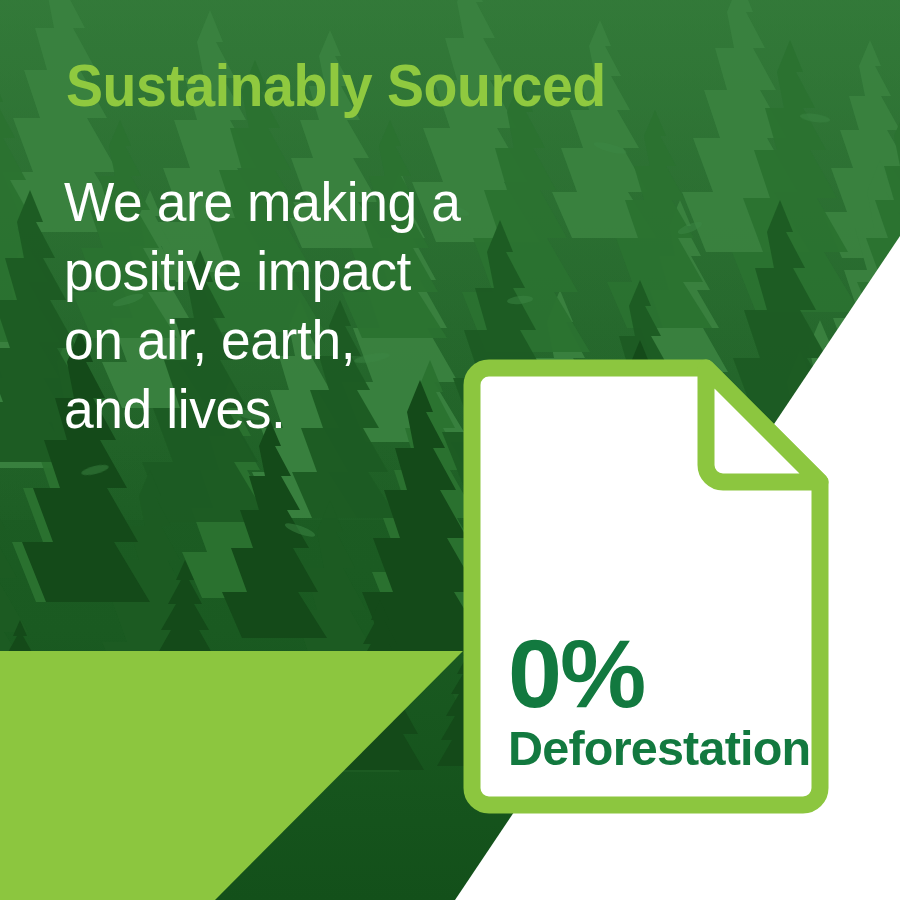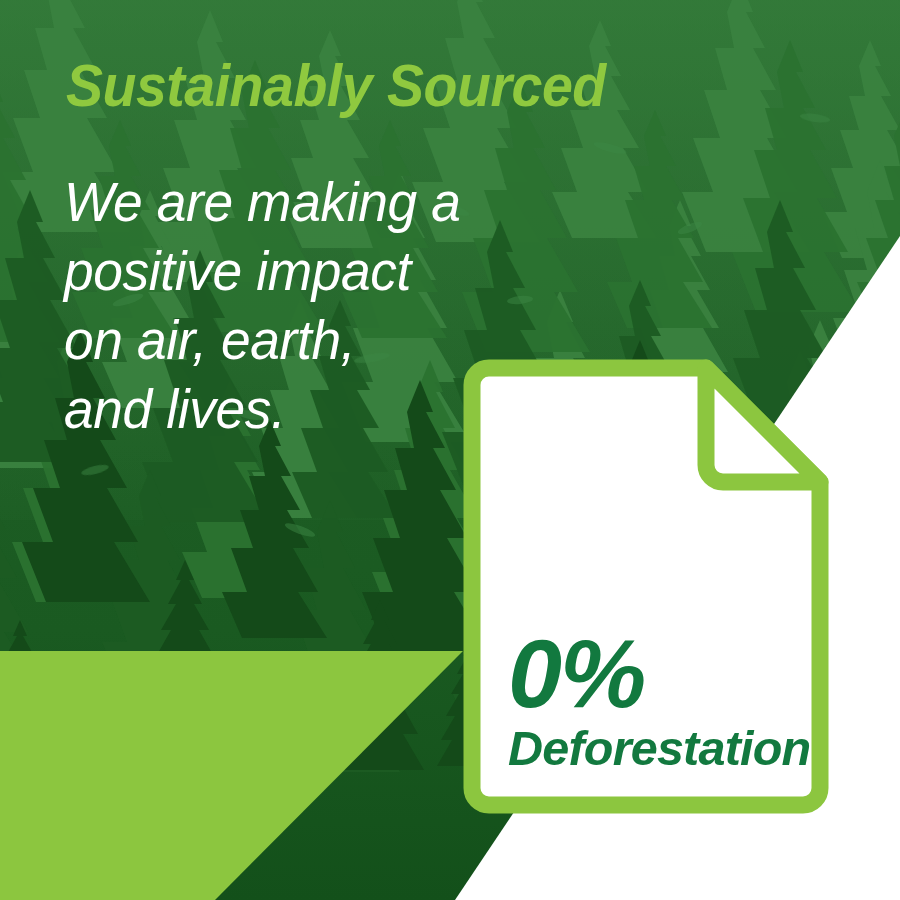--- a/index.html
+++ b/index.html
@@ -11,21 +11,20 @@
   body {
     font-family: "Liberation Sans", "DejaVu Sans", sans-serif;
   }
 
   #poster {
     position: relative;
     width: 900px;
     height: 900px;
     overflow: hidden;
     background: #ffffff;
-    font-style: italic;
   }
 
   
   .forest-layer {
     position: absolute;
     inset: 0;
     width: 900px;
     height: 900px;
   }
 

